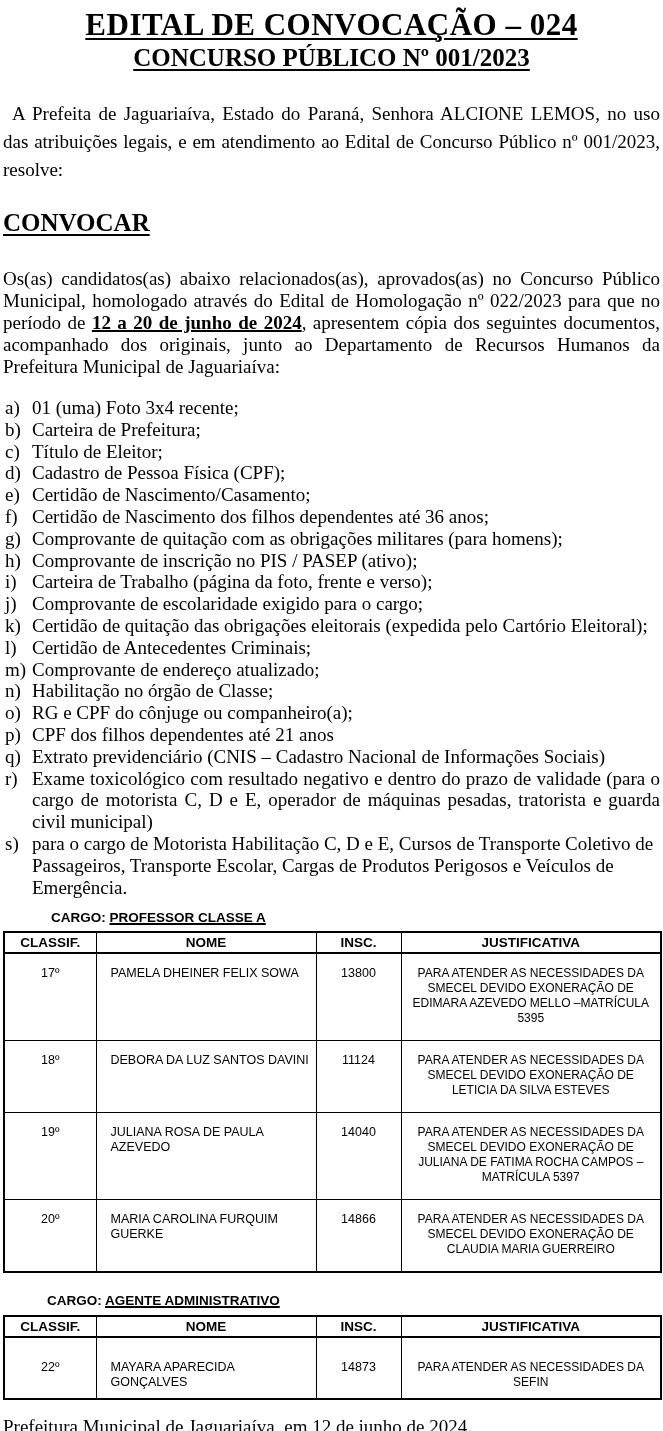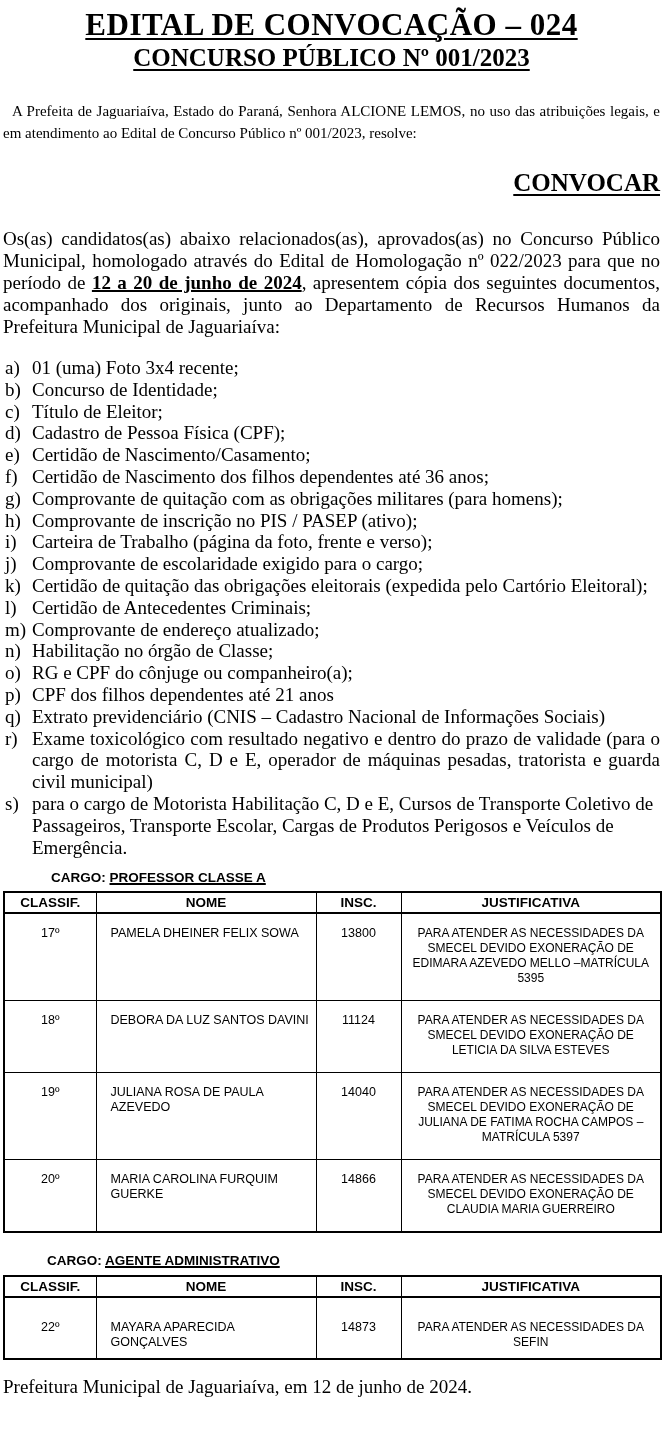--- a/index.html
+++ b/index.html
@@ -8,22 +8,22 @@
     width:663px; min-height:1431px;
     font-family:"Liberation Serif", serif;
     color:#000; -webkit-font-smoothing:antialiased;
   }
   .page { padding:6px 3px 0 3px; }
 
   .doc-title { text-align:center; font-weight:bold; font-size:31px; line-height:37px; letter-spacing:0.5px; }
   .doc-subtitle { text-align:center; font-weight:bold; font-size:25px; line-height:30px; }
   .u { text-decoration:underline; text-decoration-thickness:2px; text-underline-offset:3px; }
 
-  .p1 { margin-top:27px; font-size:15px; line-height:22px; text-align:justify; text-indent:9px; }
-  .convocar { margin-top:25px; text-align:right; font-weight:bold; font-size:25px; line-height:28px; }
+  .p1 { margin-top:27px; font-size:19px; line-height:28px; text-align:justify; text-indent:9px; }
+  .convocar { margin-top:25px; text-align:left; font-weight:bold; font-size:25px; line-height:28px; }
   .p2 { margin-top:31px; font-size:19px; line-height:22px; text-align:justify; }
   .bu { font-weight:bold; text-decoration:underline; text-decoration-thickness:2px; }
 
   .doclist { margin-top:19px; }
   .doc-item { position:relative; padding-left:29px; font-size:19px; line-height:21.8px; }
   .doc-item.justify { text-align:justify; }
   .doc-letter { position:absolute; left:2px; top:0; }
 
   .cargo {
     font-family:"Liberation Sans", sans-serif;
@@ -72,21 +72,21 @@
   <div class="doc-subtitle"><span class="u">CONCURSO PÚBLICO Nº 001/2023</span></div>
 
   <p class="p1">A Prefeita de Jaguariaíva, Estado do Paraná, Senhora ALCIONE LEMOS, no uso das atribuições legais, e em atendimento ao Edital de Concurso Público nº 001/2023, resolve:</p>
 
   <div class="convocar"><span class="u">CONVOCAR</span></div>
 
   <p class="p2"><span>Os(as) candidatos(as) abaixo relacionados(as), aprovados(as) no Concurso Público Municipal, homologado através do Edital de Homologação nº 022/2023 para que no período de </span><span class="bu">12 a 20 de junho de 2024</span><span>, apresentem cópia dos seguintes documentos, acompanhado dos originais, junto ao Departamento de Recursos Humanos da Prefeitura Municipal de Jaguariaíva:</span></p>
 
   <div class="doclist">
     <div class="doc-item"><span class="doc-letter">a)</span><span>01 (uma) Foto 3x4 recente;</span></div>
-    <div class="doc-item"><span class="doc-letter">b)</span><span>Concurso de Identidade;</span></div>
+    <div class="doc-item"><span class="doc-letter">b)</span><span>Carteira de Prefeitura;</span></div>
     <div class="doc-item"><span class="doc-letter">c)</span><span>Título de Eleitor;</span></div>
     <div class="doc-item"><span class="doc-letter">d)</span><span>Cadastro de Pessoa Física (CPF);</span></div>
     <div class="doc-item"><span class="doc-letter">e)</span><span>Certidão de Nascimento/Casamento;</span></div>
     <div class="doc-item"><span class="doc-letter">f)</span><span>Certidão de Nascimento dos filhos dependentes até 36 anos;</span></div>
     <div class="doc-item"><span class="doc-letter">g)</span><span>Comprovante de quitação com as obrigações militares (para homens);</span></div>
     <div class="doc-item"><span class="doc-letter">h)</span><span>Comprovante de inscrição no PIS / PASEP (ativo);</span></div>
     <div class="doc-item"><span class="doc-letter">i)</span><span>Carteira de Trabalho (página da foto, frente e verso);</span></div>
     <div class="doc-item"><span class="doc-letter">j)</span><span>Comprovante de escolaridade exigido para o cargo;</span></div>
     <div class="doc-item"><span class="doc-letter">k)</span><span>Certidão de quitação das obrigações eleitorais (expedida pelo Cartório Eleitoral);</span></div>
     <div class="doc-item"><span class="doc-letter">l)</span><span>Certidão de Antecedentes Criminais;</span></div>

